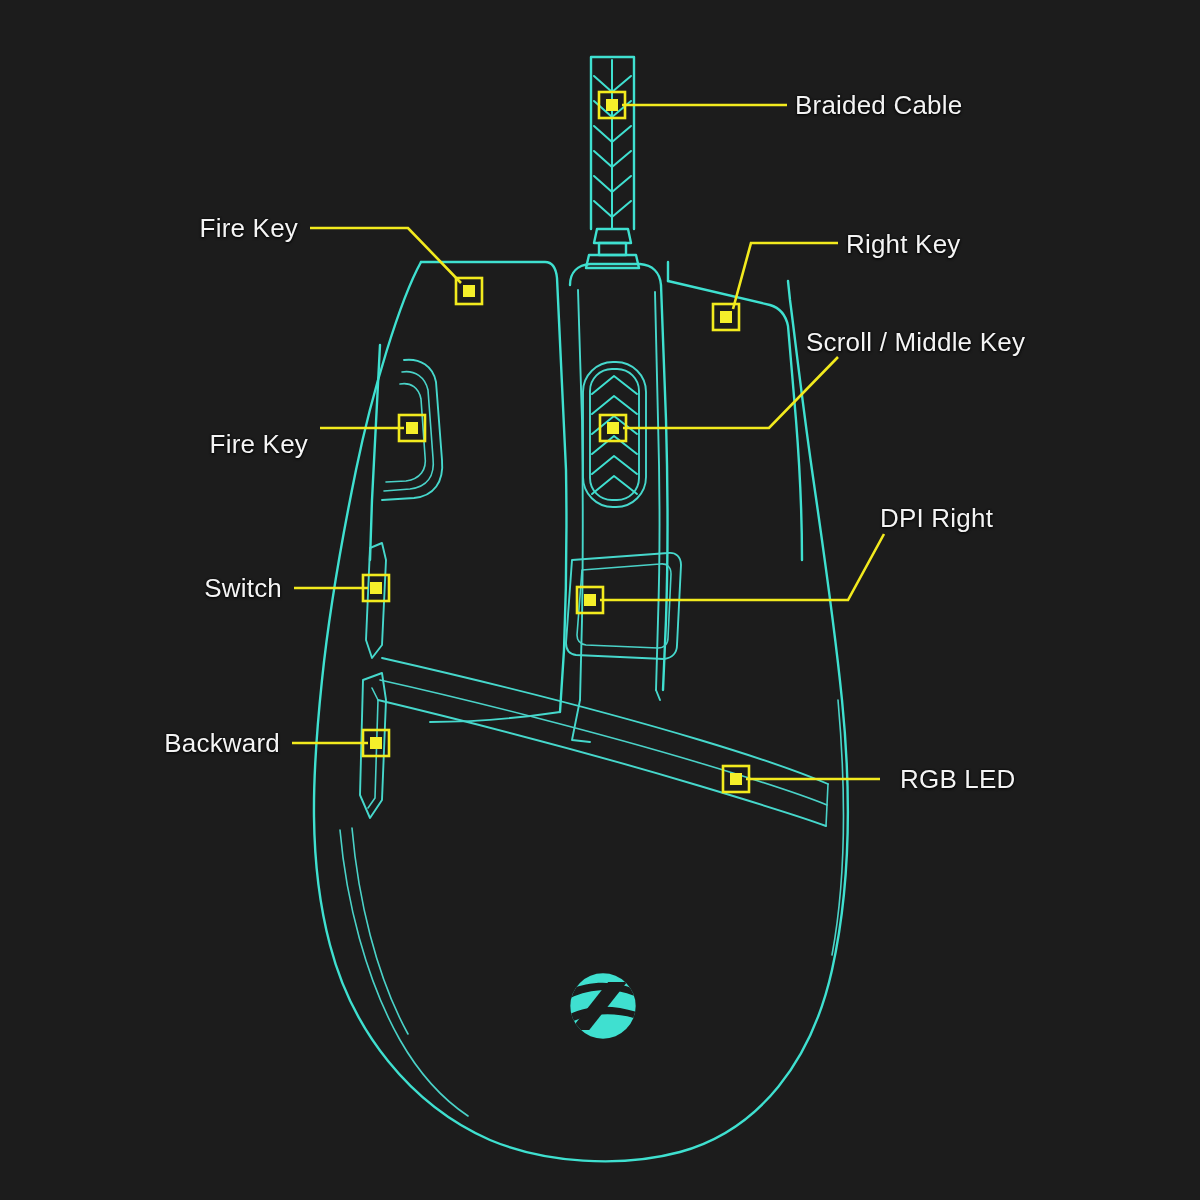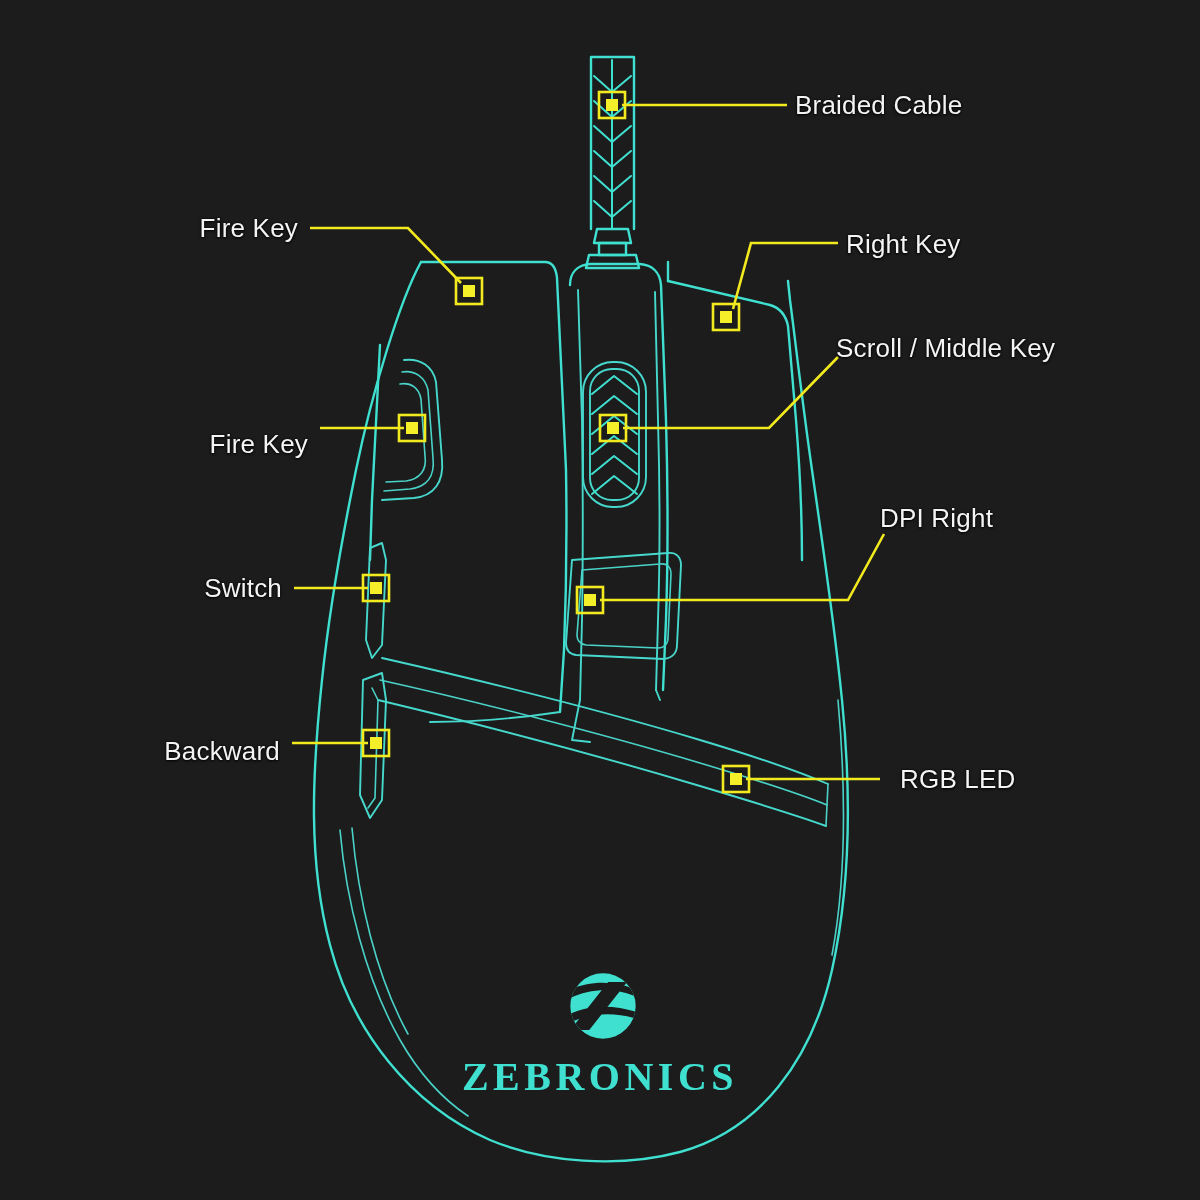--- a/index.html
+++ b/index.html
@@ -300,27 +300,26 @@
     <g clip-path="url(#logo-clip)" fill="#3fe0d0">
       <rect x="0" y="0" width="100" height="100"></rect>
     </g>
     <g fill="#1c1c1c" clip-path="url(#logo-clip)">
       <path d="M 6 34 C 30 20, 62 20, 86 30 L 86 38 C 60 28, 30 30, 6 44 Z"></path>
       <path d="M 10 60 C 34 48, 64 48, 92 58 L 92 66 C 64 56, 34 58, 10 70 Z"></path>
       <path d="M 56 22 L 78 22 L 34 78 L 12 78 Z"></path>
     </g>
     <circle cx="50" cy="50" r="38" fill="none" stroke="#1c1c1c" stroke-width="0"></circle>
   </svg>
-  <div id="brand-word">ZEBRONICS</div>
 
   <div id="label-layer">
       <div class="callout-label label-right" style="left: 795px; top: 105px;">Braided Cable</div>
       <div class="callout-label label-left" style="left: 298px; top: 228px;">Fire Key</div>
       <div class="callout-label label-right" style="left: 846px; top: 228px; margin-top: 16px;">Right Key</div>
-      <div class="callout-label label-right" style="left: 836px; top: 342px; margin-top: 6px;">Scroll / Middle Key</div>
+      <div class="callout-label label-right" style="left: 806px; top: 342px;">Scroll / Middle Key</div>
       <div class="callout-label label-left" style="left: 308px; top: 444px;">Fire Key</div>
       <div class="callout-label label-right" style="left: 880px; top: 518px;">DPI Right</div>
       <div class="callout-label label-left" style="left: 282px; top: 588px;">Switch</div>
-      <div class="callout-label label-left" style="left: 280px; top: 743px; margin-top: 8px;">Backward</div>
+      <div class="callout-label label-left" style="left: 280px; top: 743px;">Backward</div>
       <div class="callout-label label-right" style="left: 900px; top: 779px;">RGB LED</div>
     </div>
 
 </div>
 
 </body></html>

